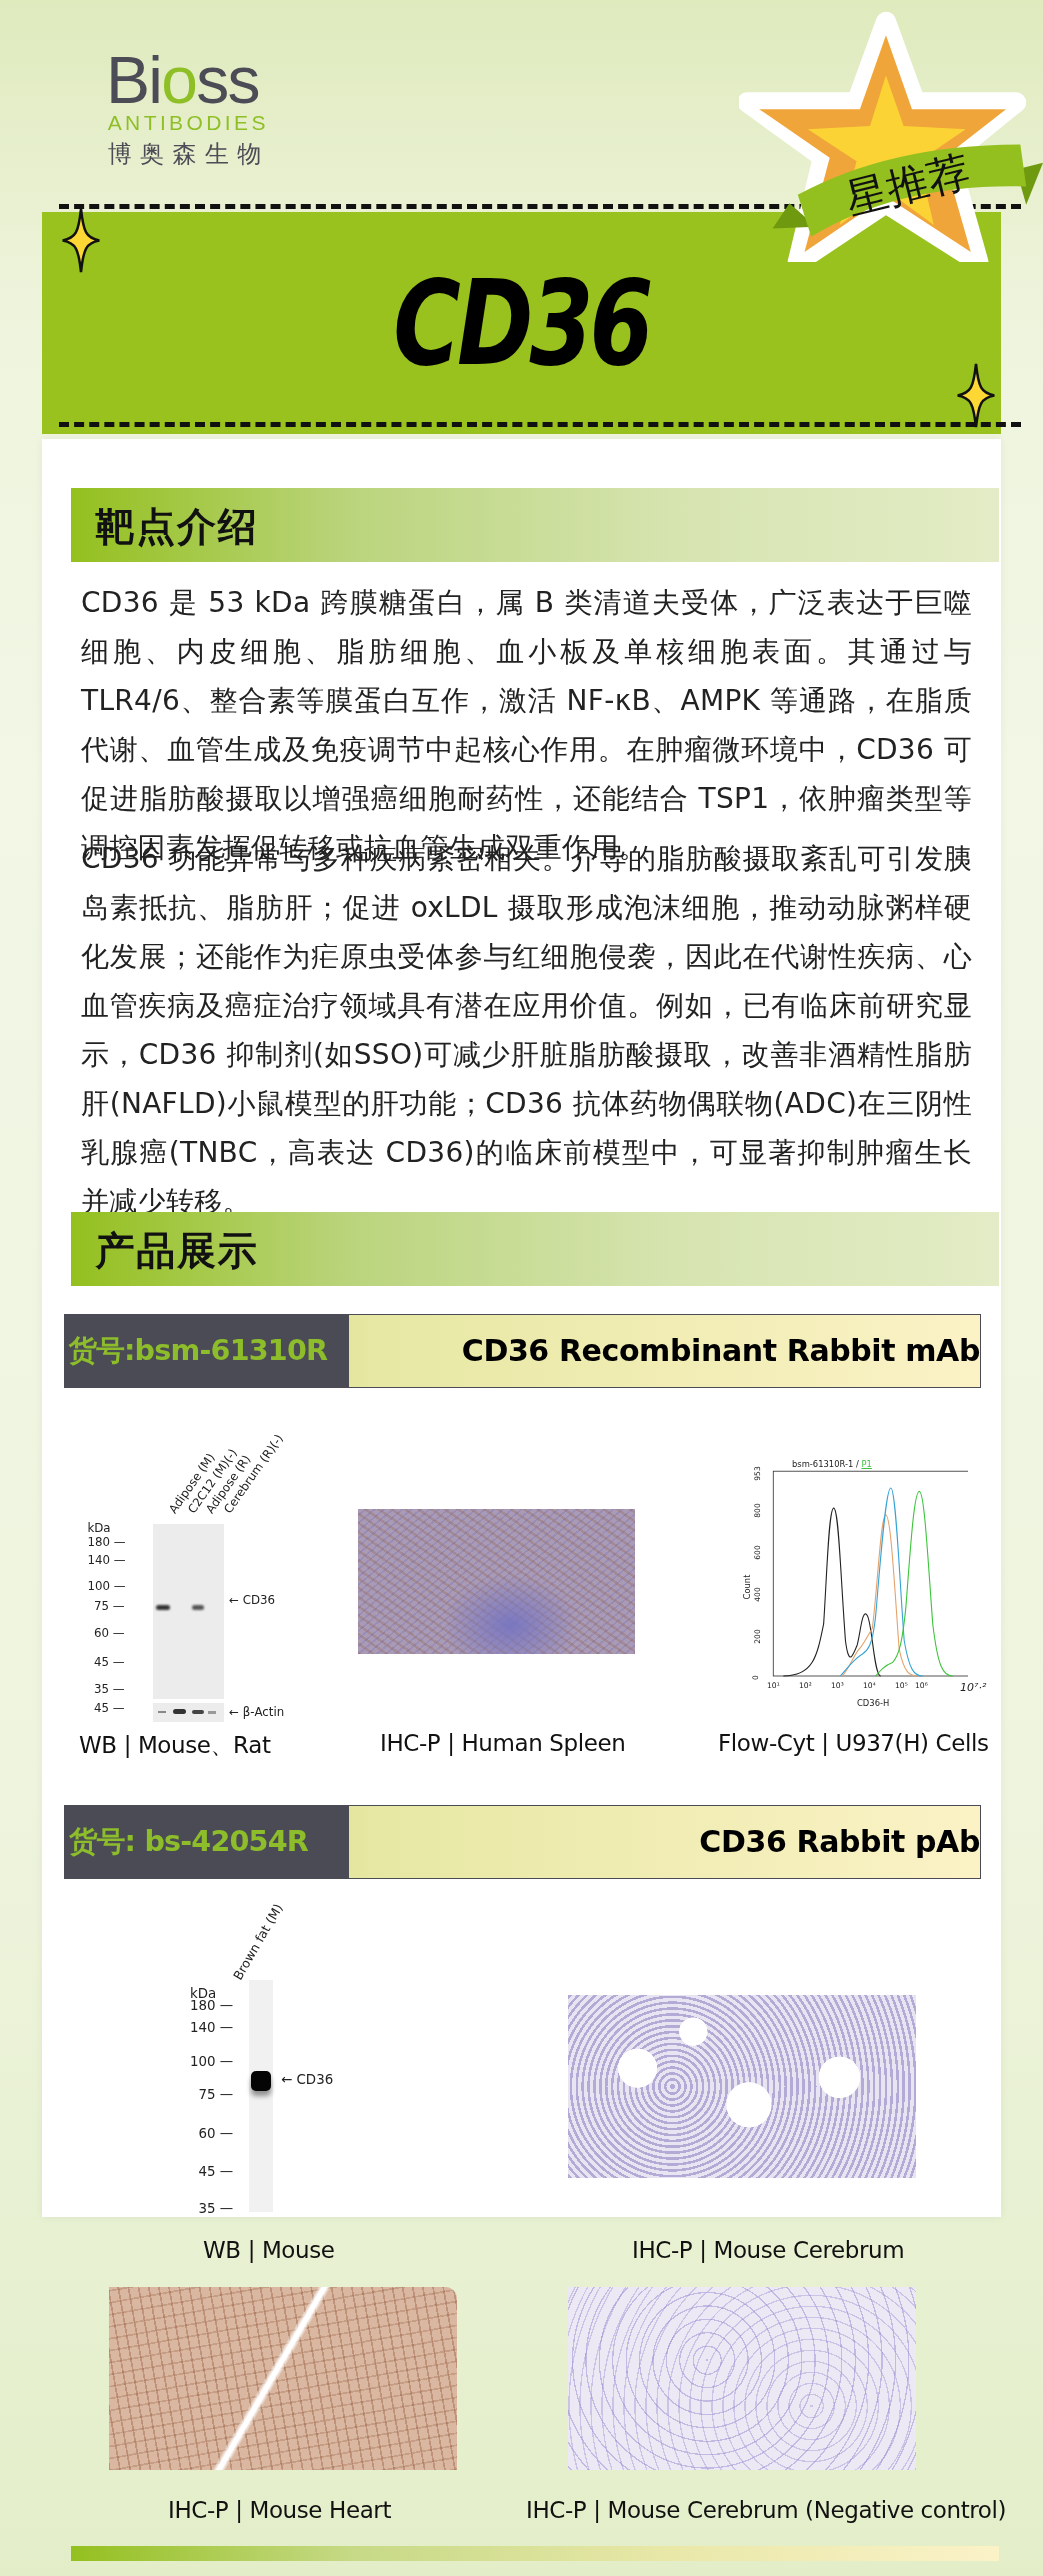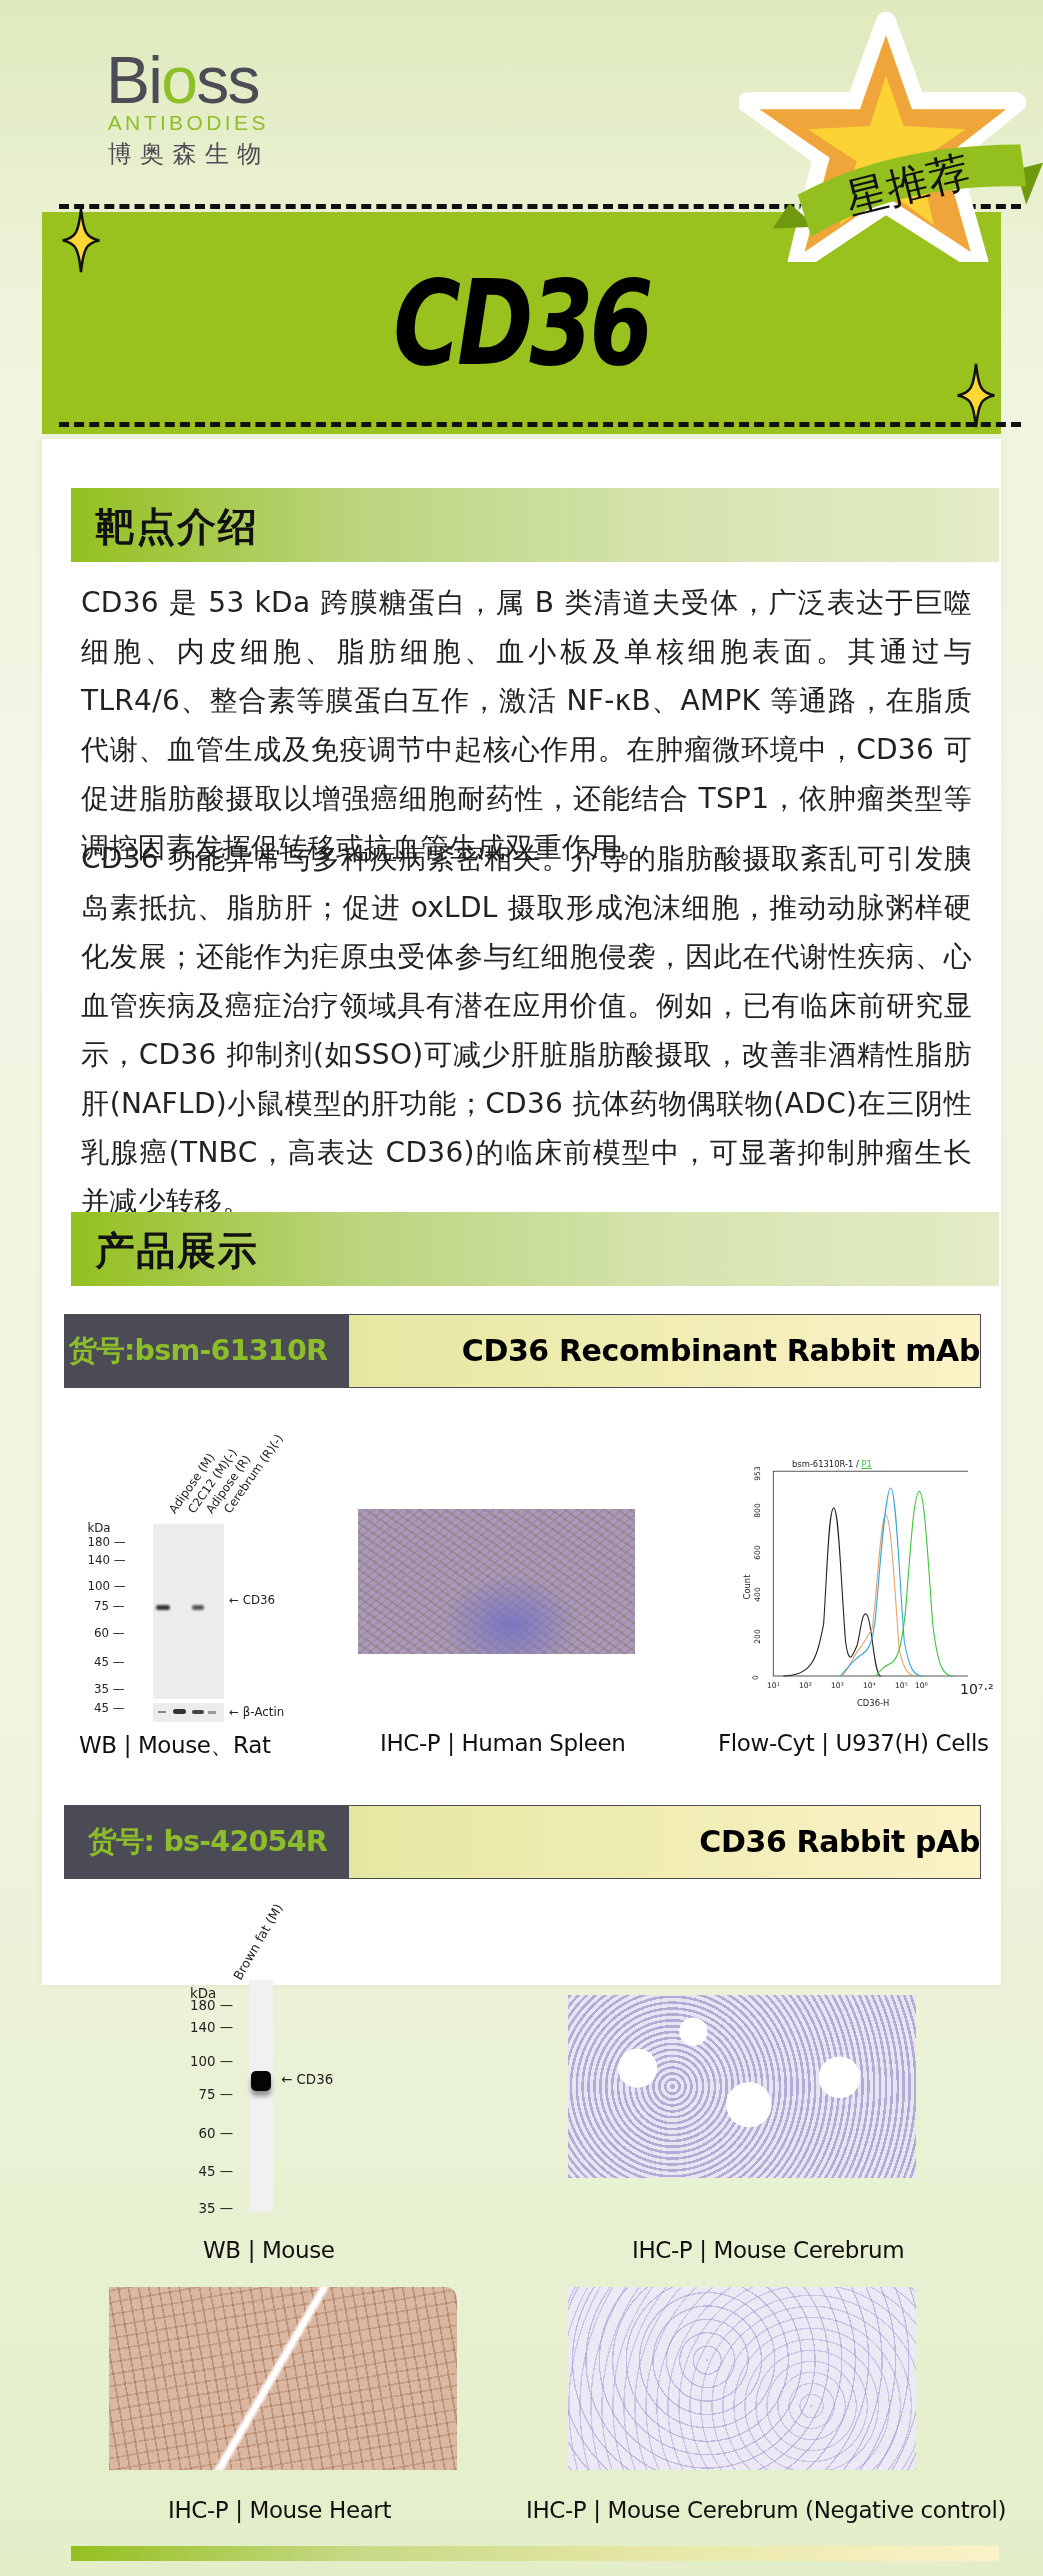--- a/index.html
+++ b/index.html
@@ -23,21 +23,21 @@
   .banner { position: absolute; left: 42px; top: 212px; width: 959px; height: 222px; background: #99c21f; }
   .dash { position: absolute; left: 17px; width: 962px; height: 0; border-top: 5.9px dashed #111; }
   .dash.top { top: -7.6px; } .dash.bottom { top: 210px; }
   .banner-title { position: absolute; left: 0; width: 100%; top: 44px; text-align: center; font-family: "DejaVu Sans", sans-serif; font-size: 118px; font-weight: bold; font-style: italic; color: #000; letter-spacing: -5px; transform: scaleX(0.78); line-height: 134px; }
   .sparkle { position: absolute; width: 40px; height: 67px; }
 
   
   .star-badge { position: absolute; left: 739px; top: 10px; width: 304px; height: 252px; }
 
   
-  .card { position: absolute; left: 42px; top: 439px; width: 959px; height: 1546px; background: #ffffff; box-shadow: 0 0 8.4px rgba(0,0,0,0.06); }
+  .card { position: absolute; left: 42px; top: 439px; width: 959px; height: 1778px; background: #ffffff; box-shadow: 0 0 8.4px rgba(0,0,0,0.06); }
 
   .section-head { position: absolute; left: 28.6px; width: 928px; height: 74px; background: linear-gradient(90deg, #94c01f 0%, #bad47c 30%, #d6e4b0 65%, #e3ecc6 100%); }
   .section-head span { position: absolute; left: 25px; top: 11.8px; font-size: 39px; font-weight: bold; color: #111; letter-spacing: 1.7px; }
 
   .para { position: absolute; left: 39px; width: 891px; font-size: 28px; line-height: 49px; color: #222; text-align: justify; letter-spacing: 0.3px; }
 
   .prod-bar { position: absolute; left: 22px; width: 917px; height: 74px; border: 1.7px solid #4a4b55; background: linear-gradient(90deg, #cdd97f 0%, #e7e8a4 35%, #fbf2c6 100%); }
   .prod-code { position: absolute; left: 0; top: 0; width: 284px; height: 100%; background: #4a4b55; color: #8dbd2a; font-weight: bold; font-size: 28.6px; line-height: 71px; padding-left: 3.4px; white-space: nowrap; letter-spacing: -0.8px; }
   .prod-name { position: absolute; left: 284px; right: 0; top: 0; height: 100%; text-align: right; font-weight: bold; font-size: 30px; line-height: 71px; color: #000; letter-spacing: -0.4px; border-radius: 17px; }
 
@@ -154,28 +154,28 @@
     <div class="wb-axis" style="left:17px; top:92px; font-size:7.6px; transform:rotate(-90deg);">600</div>
     <div class="wb-axis" style="left:17px; top:50px; font-size:7.6px; transform:rotate(-90deg);">800</div>
     <div class="wb-axis" style="left:17px; top:13.4px; font-size:7.6px; transform:rotate(-90deg);">953</div>
     <div style="position:absolute; left:34px; top:225px; width:218px; height:11.8px;">
       <span class="wb-axis" style="left:0; font-size:7.6px;">10¹</span>
       <span class="wb-axis" style="left:32px; font-size:7.6px;">10²</span>
       <span class="wb-axis" style="left:64px; font-size:7.6px;">10³</span>
       <span class="wb-axis" style="left:96px; font-size:7.6px;">10⁴</span>
       <span class="wb-axis" style="left:128px; font-size:7.6px;">10⁵</span>
       <span class="wb-axis" style="left:148px; font-size:7.6px;">10⁶</span>
-      <span class="wb-axis" style="left:193px; font-size:14px;">10⁷·²</span>
+      <span class="wb-axis" style="left:193px; font-size:11px;font-style:italic;">10⁷·²</span>
     </div>
     <div class="wb-axis" style="left:124px; top:242px; font-size:8.4px;">CD36-H</div>
   </div>
   <div class="caption" style="left:676px; top:1291px;">Flow-Cyt | U937(H) Cells</div>
 
   <div class="prod-bar" style="top:1366px;">
-    <div class="prod-code" style="padding-left:23px;">货号: bs-42054R</div>
+    <div class="prod-code" style="padding-left:4px;">货号: bs-42054R</div>
     <div class="prod-name">CD36 Rabbit pAb</div>
   </div>
 
   <div class="fig" style="left:148px; top:1465px; width:185px; height:336px;">
     <div class="wb-axis" style="left:40px; top:71px; transform:rotate(-60deg); transform-origin:left top; white-space:nowrap; font-size:12.6px;">Brown fat (M)</div>
     <div class="wb-axis" style="left:0; top:82px; font-size:13.4px;">kDa</div>
     <div class="wb-axis" style="left:0; top:94px; font-size:13.4px;"><span>180</span> —</div>
     <div class="wb-axis" style="left:0; top:116px; font-size:13.4px;"><span>140</span> —</div>
     <div class="wb-axis" style="left:0; top:150px; font-size:13.4px;"><span>100</span> —</div>
     <div class="wb-axis" style="left:8.4px; top:183px; font-size:13.4px;"><span>75</span> —</div>

